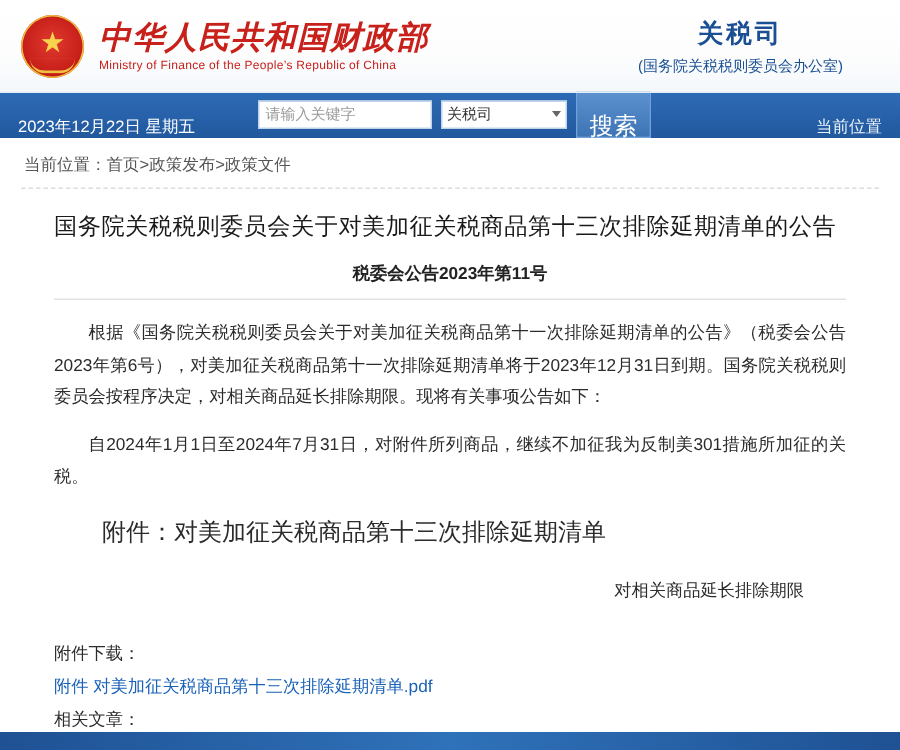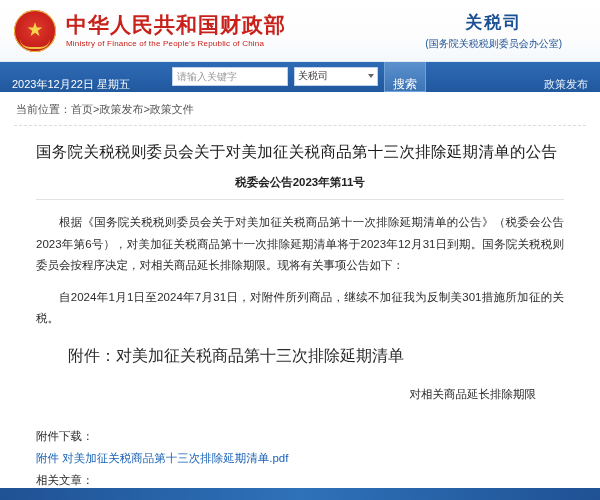--- a/index.html
+++ b/index.html
@@ -45,20 +45,21 @@
     border-radius: 0 0 15px 15px;
   }
   .ministry { display: flex; flex-direction: column; justify-content: center; }
   .ministry-cn {
     font-family: "Liberation Serif", serif;
     font-size: 21px;
     font-weight: bold;
     color: #c8201a;
     letter-spacing: 1px;
     line-height: 1.15;
+    font-style: italic;
   }
   .ministry-en {
     font-size: 8px;
     color: #c8201a;
     letter-spacing: .2px;
     margin-top: 2px;
   }
   .dept {
     margin-left: auto;
     text-align: center;
@@ -124,21 +125,21 @@
     border-right: 3px solid transparent;
     border-top: 4px solid #666;
   }
   .search-btn {
     margin-left: 6px;
     height: 21px;
     padding: 15px 8px;
     background: linear-gradient(to bottom, #5c92cf, #3d74b4);
     border: 1px solid #6ea2d8;
     color: #fff;
-    font-size: 12px;
+    font-size: 16px;
     line-height: 17px;
     cursor: pointer;
   }
   .toolbar .back-home {
     margin-left: auto;
     font-size: 11px;
     color: #eaf2fb;
     cursor: pointer;
   }
 
@@ -243,21 +244,21 @@
 <div class="toolbar">
   <div class="date">2023年12月22日  星期五</div>
   <div class="search-area">
     <input class="search-input" type="text" placeholder="请输入关键字" style="">
     <div class="search-select">
       <span>关税司</span>
       <span class="caret"></span>
     </div>
     <button class="search-btn">搜索</button>
   </div>
-  <div class="back-home">政策发布</div>
+  <div class="back-home">当前位置</div>
 </div>
 
 <div class="page">
   <div class="breadcrumb">当前位置：首页&gt;政策发布&gt;政策文件</div>
 
   <div class="article">
     <div class="title">国务院关税税则委员会关于对美加征关税商品第十三次排除延期清单的公告</div>
     <div class="subtitle">税委会公告2023年第11号</div>
     <hr class="hr">
 

